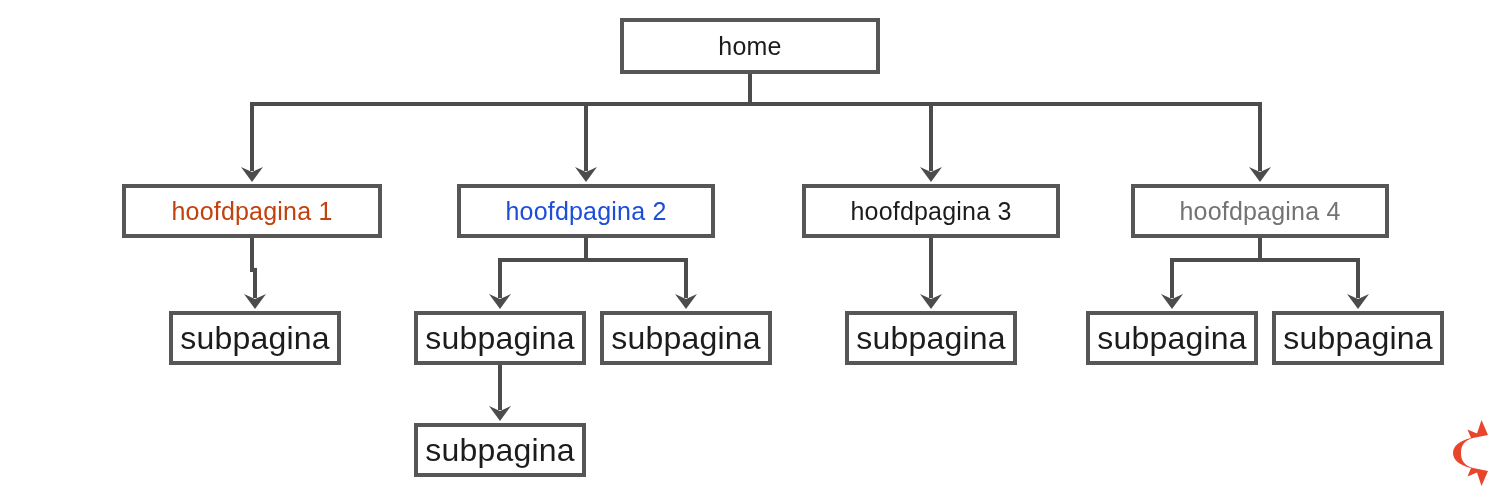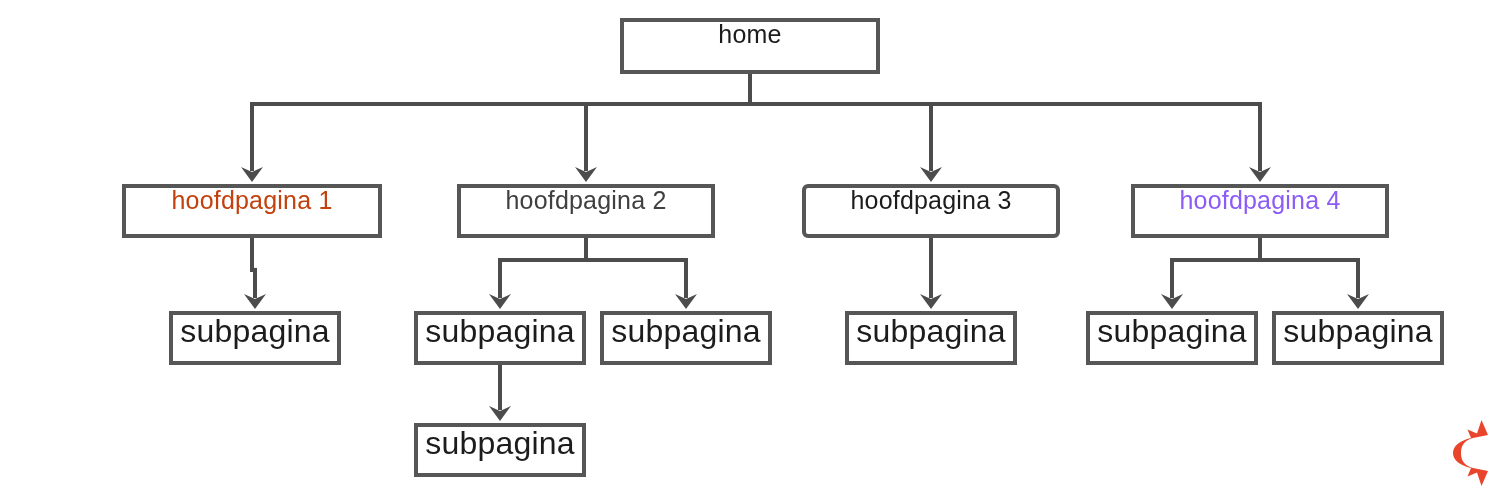--- a/index.html
+++ b/index.html
@@ -22,21 +22,21 @@
     width: 1500px;
     height: 500px;
     pointer-events: none;
   }
   .node {
     position: absolute;
     box-sizing: border-box;
     background: #ffffff;
     border: 4px solid #565656;
     display: flex;
-    align-items: flex-start;
+    align-items: center;
     justify-content: center;
     color: #1c1c1c;
     white-space: nowrap;
   }
   .node .label {
     font-size: 25px;
     line-height: 1;
     letter-spacing: 0.2px;
   }
   .node.sub .label {
@@ -88,27 +88,27 @@
       <path d="M489 406 L500 421 L511 406 L500 411 Z" fill="#4c4c4c"></path>
     </svg>
 
   <div class="node root" style="left: 620px; top: 18px; width: 260px; height: 56px; border-color: rgb(86, 86, 86); background: rgb(255, 255, 255); color: rgb(28, 28, 28);">
     <span class="label">home</span>
   </div>
 
   <div class="node main" style="left: 122px; top: 184px; width: 260px; height: 54px; border-color: rgb(86, 86, 86); background: rgb(255, 255, 255); color: #c2410c;">
     <span class="label">hoofdpagina 1</span>
   </div>
-  <div class="node main" style="left: 457px; top: 184px; width: 258px; height: 54px; border-color: rgb(86, 86, 86); background: rgb(255, 255, 255); color: #404040;">
+  <div class="node main" style="left: 457px; top: 184px; width: 258px; height: 54px; border-color: rgb(86, 86, 86); background: rgb(255, 255, 255); color: #1d4ed8;">
     <span class="label">hoofdpagina 2</span>
   </div>
-  <div class="node main" style="left: 802px; top: 184px; width: 258px; height: 54px; border-color: rgb(86, 86, 86); background: rgb(255, 255, 255); color: rgb(28, 28, 28); border-radius: 6px;">
+  <div class="node main" style="left: 802px; top: 184px; width: 258px; height: 54px; border-color: rgb(86, 86, 86); background: rgb(255, 255, 255); color: rgb(28, 28, 28);">
     <span class="label">hoofdpagina 3</span>
   </div>
-  <div class="node main" style="left: 1131px; top: 184px; width: 258px; height: 54px; border-color: rgb(86, 86, 86); background: rgb(255, 255, 255); color: #8b5cf6;">
+  <div class="node main" style="left: 1131px; top: 184px; width: 258px; height: 54px; border-color: rgb(86, 86, 86); background: rgb(255, 255, 255); color: #737373;">
     <span class="label">hoofdpagina 4</span>
   </div>
 
   <div class="node sub" style="left: 169px; top: 311px; width: 172px; height: 54px; border-color: rgb(86, 86, 86); background: rgb(255, 255, 255); color: rgb(28, 28, 28);">
     <span class="label">subpagina</span>
   </div>
   <div class="node sub" style="left: 414px; top: 311px; width: 172px; height: 54px; border-color: rgb(86, 86, 86); background: rgb(255, 255, 255); color: rgb(28, 28, 28);">
     <span class="label">subpagina</span>
   </div>
   <div class="node sub" style="left: 600px; top: 311px; width: 172px; height: 54px; border-color: rgb(86, 86, 86); background: rgb(255, 255, 255); color: rgb(28, 28, 28);">

